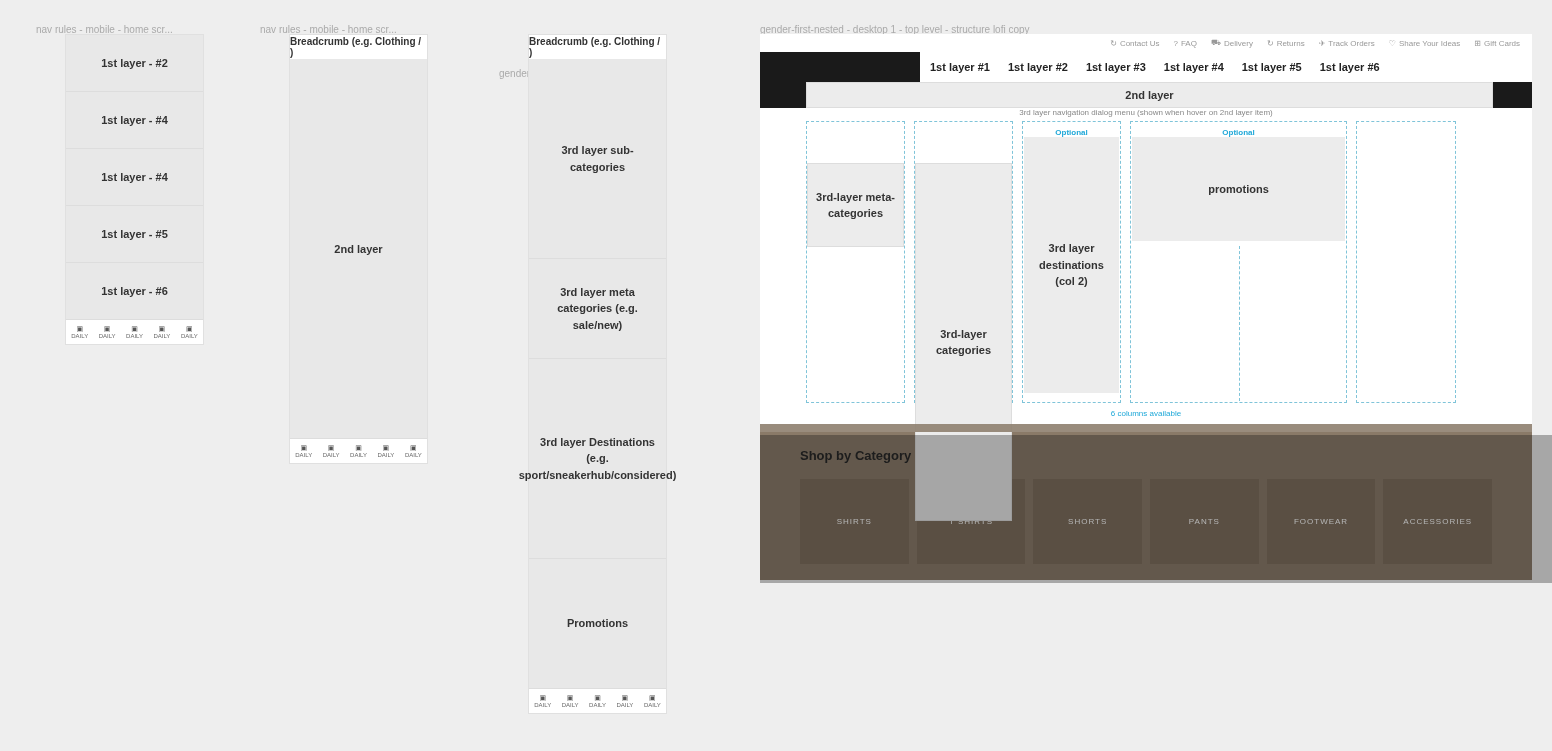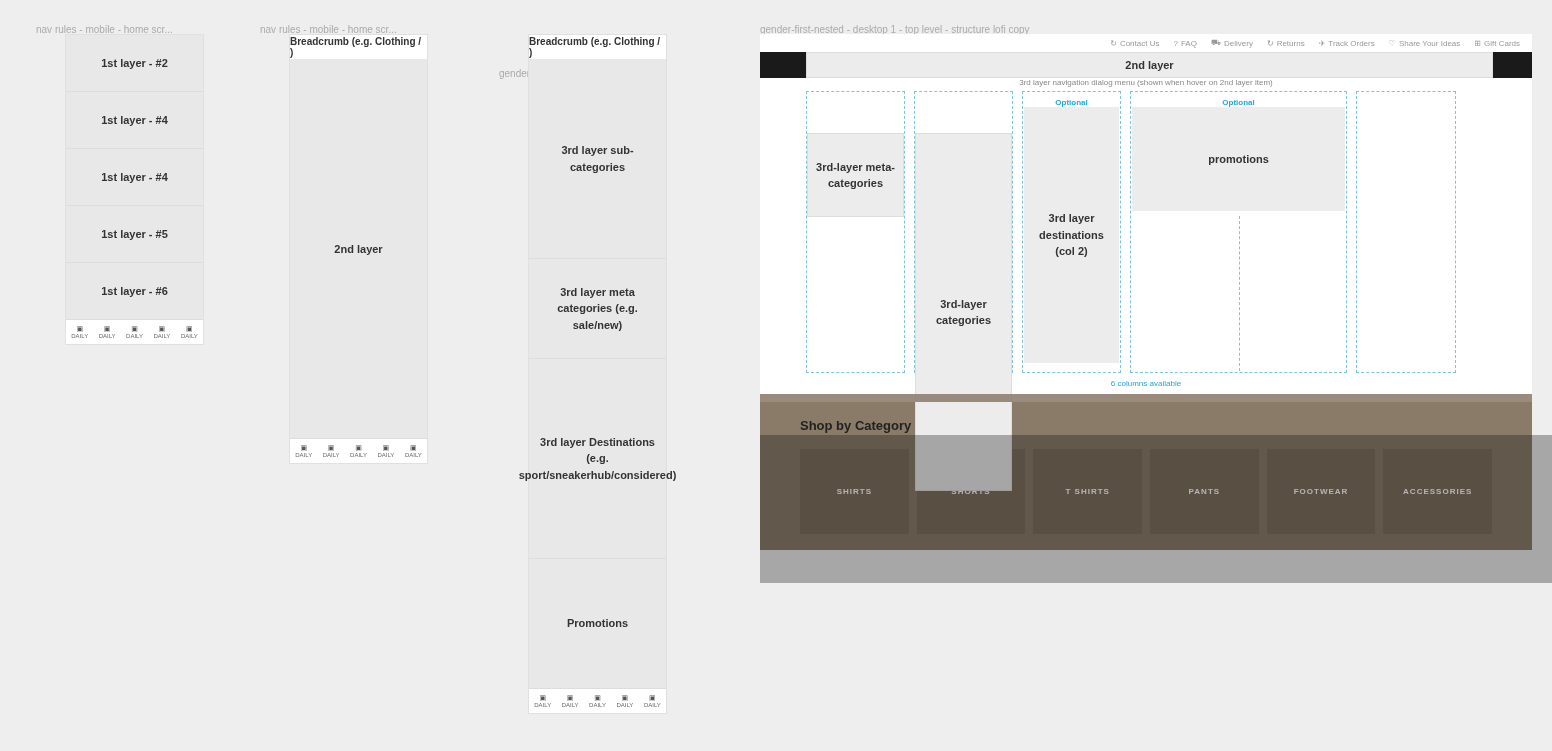--- a/index.html
+++ b/index.html
@@ -28,21 +28,21 @@
 .cols{display:flex;gap:9px;padding:0 46px 6px 46px;}
 .col{border:1px dashed #7fc4d9;height:282px;position:relative;}
 .colbox{background:#ececec;border:1px solid #ddd;display:flex;flex-direction:column;align-items:center;justify-content:center;text-align:center;font-weight:700;font-size:11px;padding:6px;line-height:1.5;margin-top:41px;}
 .opt{font-size:8px;font-weight:700;color:#1fa8d8;text-align:center;padding-top:6px;}
 .footnote{text-align:center;font-size:8px;color:#1fa8d8;padding-bottom:6px;}
 .slice{height:8px;background:#8a7a68;opacity:.85;display:flex;align-items:center;padding:0 46px;color:#fff;font-size:7px;overflow:hidden;}
 .brown{background:#8a7a68;padding:16px 40px 16px 40px;}
 .brown-dim{position:absolute;left:760px;right:0;bottom:0;background:rgba(20,20,20,0.32);pointer-events:none;}
 .shop-title{color:#fff;font-weight:700;font-size:13px;margin-bottom:16px;color:#222;}
 .cat-grid{display:flex;gap:8px;}
-.cat{flex:1;height:85px;background:#7c6c5a;display:flex;align-items:center;justify-content:center;color:#fff;font-size:8px;letter-spacing:1px;font-weight:700;}
+.cat{flex:1;height:85px;background:#7c6c5a;display:flex;align-items:center;justify-content:center;color:#fff;font-size:8px;letter-spacing:1px;font-weight:400;}
 .m3-row{border-bottom:1px solid #ddd;display:flex;align-items:center;justify-content:center;font-weight:700;font-size:11px;background:#e8e8e8;text-align:center;padding:0 10px;line-height:1.5;}
 </style>
 </head>
 <body>
 
 <div class="frame-label" style="left:36px;top:24px;width:170px;">nav rules - mobile - home scr...</div>
 <div class="mobile" style="left:36px;top:34px;">
   <div id="m1-list">
       <div class="mob-row">1st layer - #2</div>
       <div class="mob-row">1st layer - #4</div>
@@ -161,20 +161,31 @@
       </span>
       <span>
         <span style="font-size:8px;">♡</span>
         <span>Share Your Ideas</span>
       </span>
       <span>
         <span style="font-size:8px;">⊞</span>
         <span>Gift Cards</span>
       </span>
     </div>
+  <div class="blackbar">
+    <div class="logo-slot"></div>
+    <div class="nav1" id="nav1">
+        <span class="nav1-item">1st layer #1</span>
+        <span class="nav1-item">1st layer #2</span>
+        <span class="nav1-item">1st layer #3</span>
+        <span class="nav1-item">1st layer #4</span>
+        <span class="nav1-item">1st layer #5</span>
+        <span class="nav1-item">1st layer #6</span>
+      </div>
+  </div>
   <div class="l2bar">
     <div class="l2spacer"></div>
     <div class="l2main">2nd layer</div>
     <div class="l2spacer r"></div>
   </div>
   <div class="whitepanel">
     <div class="caption">3rd layer navigation dialog menu (shown when hover on 2nd layer item)</div>
     <div class="cols">
       <div class="col" style="width:99px;">
         <div class="colbox" style="height:84px;">3rd-layer meta-categories</div>
@@ -196,21 +207,21 @@
       </div>
       <div class="col" style="width:100px;"></div>
     </div>
     <div class="footnote">6 columns available</div>
   </div>
   <div class="slice"></div>
   <div class="brown">
     <div class="shop-title">Shop by Category</div>
     <div class="cat-grid" id="catgrid">
         <div class="cat">SHIRTS</div>
+        <div class="cat">T SHIRTS</div>
         <div class="cat">SHORTS</div>
-        <div class="cat">T SHIRTS</div>
         <div class="cat">PANTS</div>
         <div class="cat">FOOTWEAR</div>
         <div class="cat">ACCESSORIES</div>
       </div>
   </div>
 </div>
 <div class="brown-dim" style="top:435px;height:148px;"></div>
 
 </body></html>

